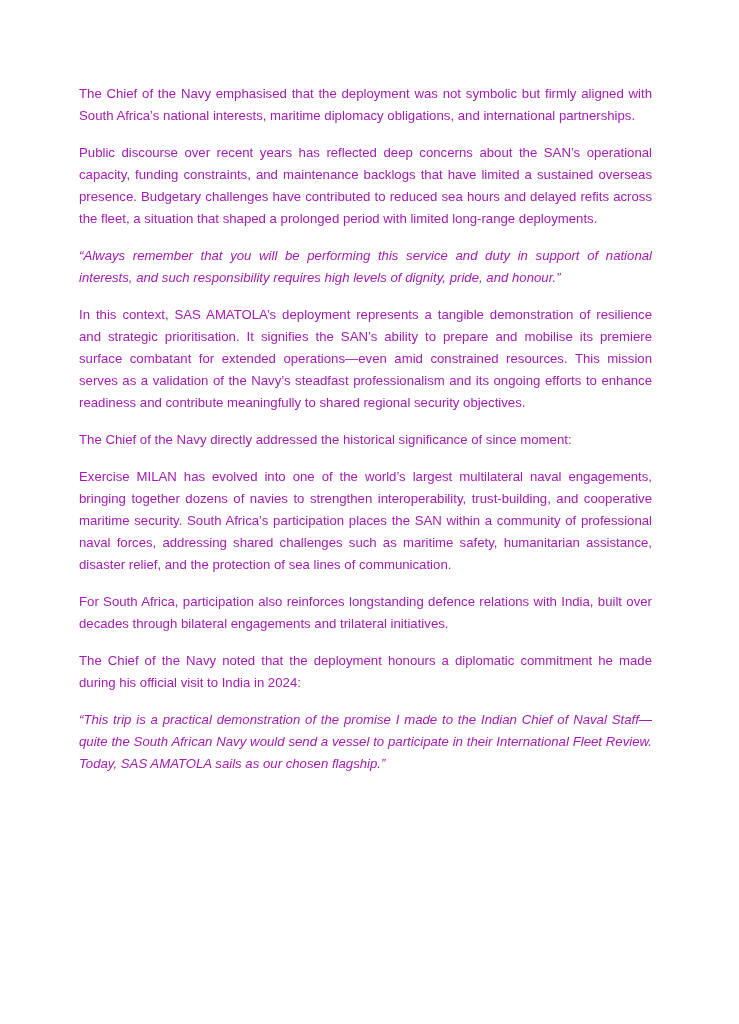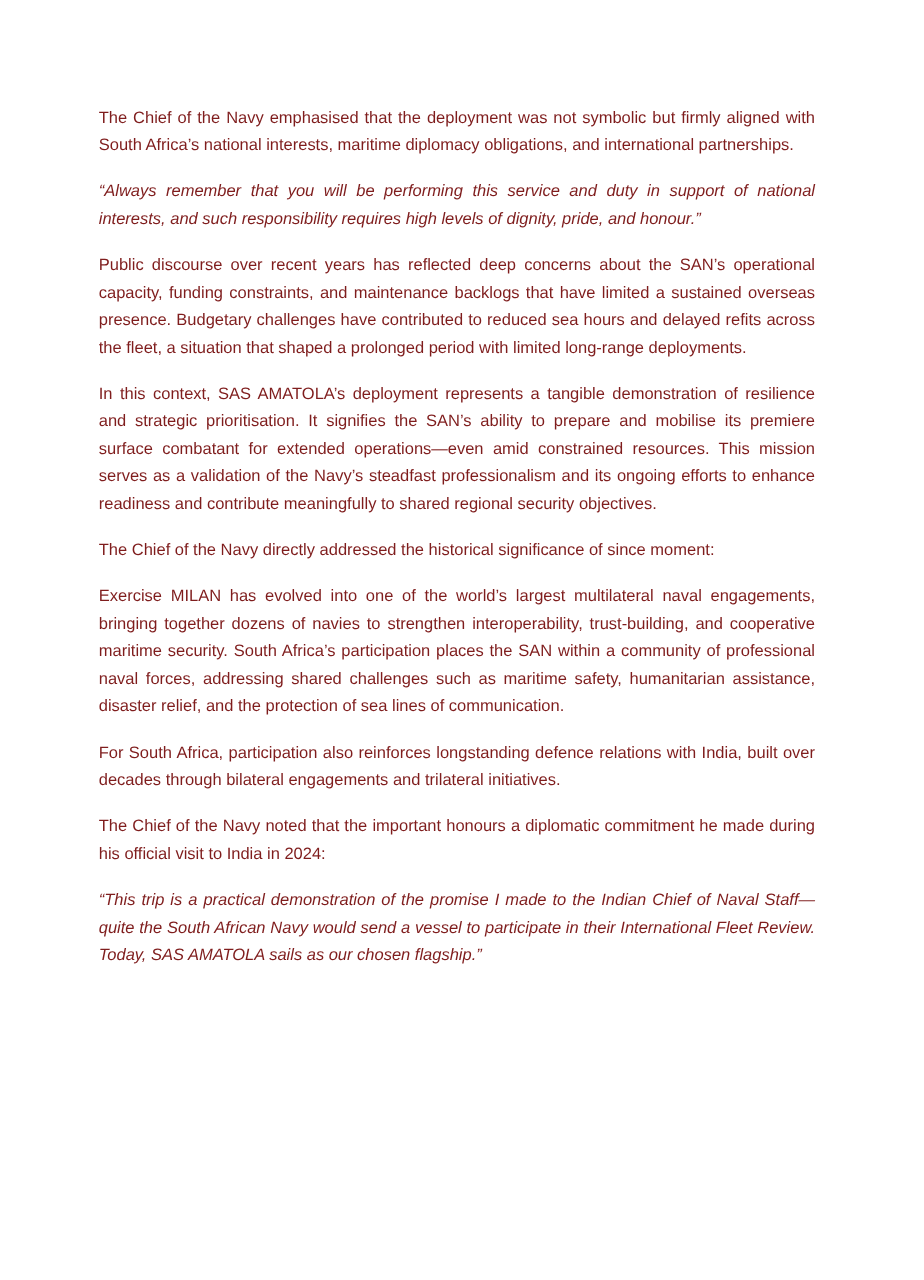--- a/index.html
+++ b/index.html
@@ -14,36 +14,36 @@
       position: relative;
     }
     .page {
       position: absolute;
       left: 79px;
       top: 83px;
       width: 573px;
       font-family: "Liberation Sans", sans-serif;
       font-size: 13.2px;
       line-height: 22px;
-      color: #7f1d1d;
+      color: #a21caf;
     }
     .para {
       margin: 0 0 15px 0;
       text-align: justify;
     }
     .para.quote {
       font-style: italic;
     }
   </style>
 </head>
 <body>
 
 <div class="page">
   <p class="para">The Chief of the Navy emphasised that the deployment was not symbolic but firmly aligned with South Africa’s national interests, maritime diplomacy obligations, and international partnerships.</p>
+  <p class="para">Public discourse over recent years has reflected deep concerns about the SAN’s operational capacity, funding constraints, and maintenance backlogs that have limited a sustained overseas presence. Budgetary challenges have contributed to reduced sea hours and delayed refits across the fleet, a situation that shaped a prolonged period with limited long-range deployments.</p>
   <p class="para quote">“Always remember that you will be performing this service and duty in support of national interests, and such responsibility requires high levels of dignity, pride, and honour.”</p>
-  <p class="para">Public discourse over recent years has reflected deep concerns about the SAN’s operational capacity, funding constraints, and maintenance backlogs that have limited a sustained overseas presence. Budgetary challenges have contributed to reduced sea hours and delayed refits across the fleet, a situation that shaped a prolonged period with limited long-range deployments.</p>
   <p class="para">In this context, SAS AMATOLA’s deployment represents a tangible demonstration of resilience and strategic prioritisation. It signifies the SAN’s ability to prepare and mobilise its premiere surface combatant for extended operations—even amid constrained resources. This mission serves as a validation of the Navy’s steadfast professionalism and its ongoing efforts to enhance readiness and contribute meaningfully to shared regional security objectives.</p>
   <p class="para">The Chief of the Navy directly addressed the historical significance of since moment:</p>
   <p class="para">Exercise MILAN has evolved into one of the world’s largest multilateral naval engagements, bringing together dozens of navies to strengthen interoperability, trust-building, and cooperative maritime security. South Africa’s participation places the SAN within a community of professional naval forces, addressing shared challenges such as maritime safety, humanitarian assistance, disaster relief, and the protection of sea lines of communication.</p>
   <p class="para">For South Africa, participation also reinforces longstanding defence relations with India, built over decades through bilateral engagements and trilateral initiatives.</p>
-  <p class="para">The Chief of the Navy noted that the important honours a diplomatic commitment he made during his official visit to India in 2024:</p>
+  <p class="para">The Chief of the Navy noted that the deployment honours a diplomatic commitment he made during his official visit to India in 2024:</p>
   <p class="para quote">“This trip is a practical demonstration of the promise I made to the Indian Chief of Naval Staff—quite the South African Navy would send a vessel to participate in their International Fleet Review. Today, SAS AMATOLA sails as our chosen flagship.”</p>
 </div>
 
 </body></html>

